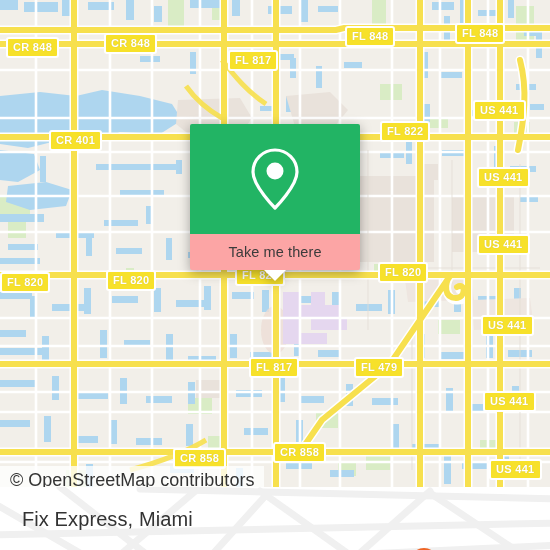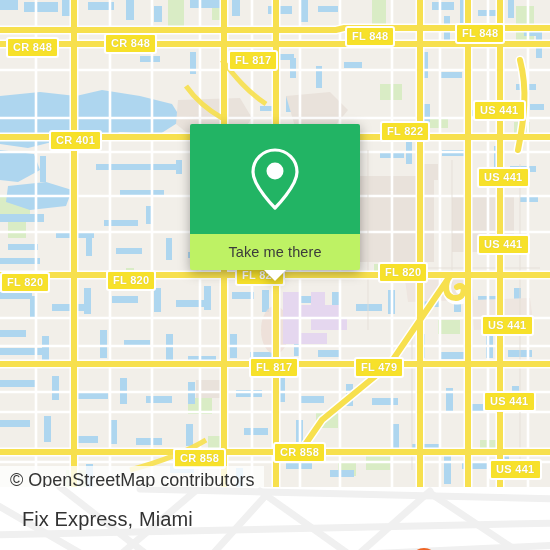--- a/index.html
+++ b/index.html
@@ -47,21 +47,21 @@
   .callout{
     position:absolute;left:190px;top:124px;width:170px;
     filter:drop-shadow(0 3px 6px rgba(0,0,0,.33));
   }
   .callout-top{
     background:#22b464;height:110px;
     border-radius:2px 2px 0 0;
     display:flex;align-items:center;justify-content:center;
   }
   .callout-bottom{
-    background:#bef264;height:36px;
+    background:#fca5a5;height:36px;
     border-radius:0 0 2px 2px;
     display:flex;align-items:center;justify-content:center;
     position:relative;
   }
   .callout-label{
     font-size:14.5px;color:#3b3b3b;letter-spacing:.1px;
   }
   .callout-tail{
     position:absolute;left:50%;margin-left:-11px;bottom:-11px;
     width:0;height:0;

